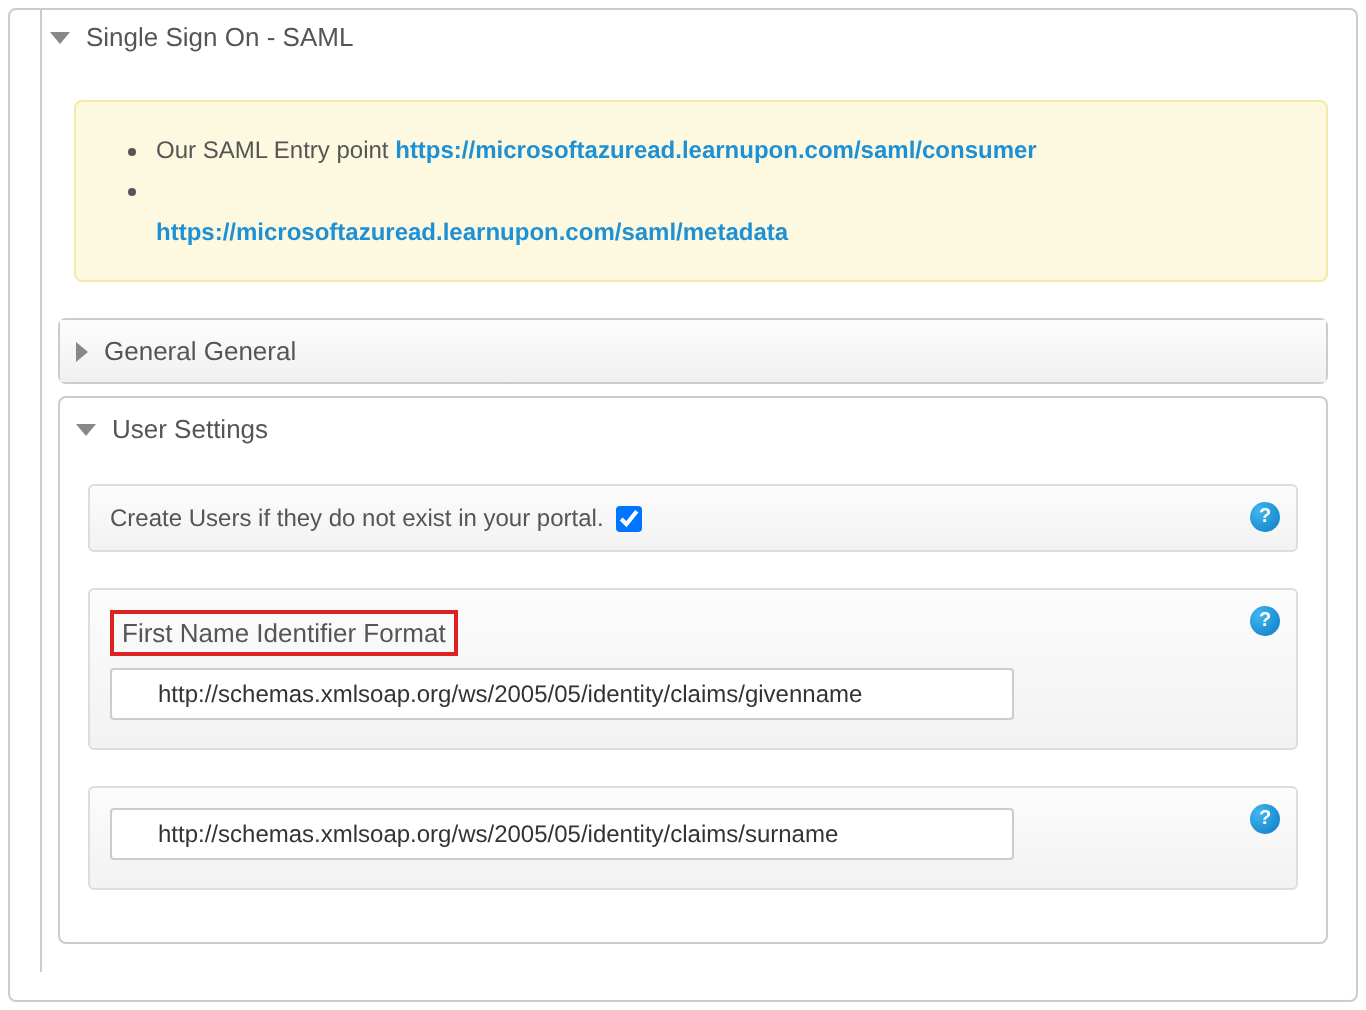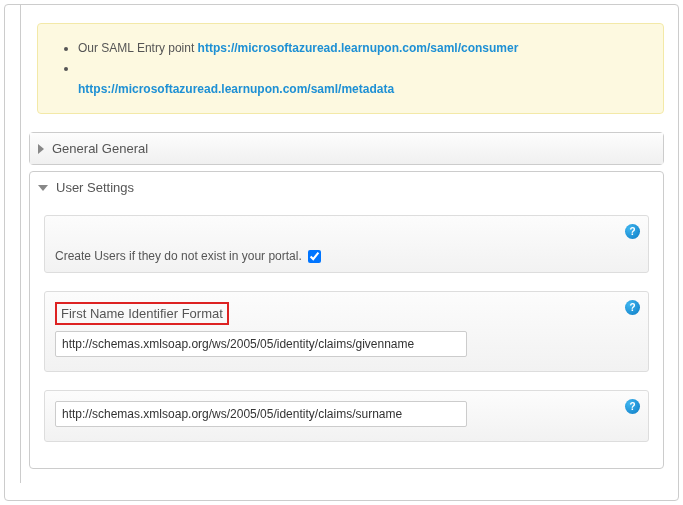--- a/index.html
+++ b/index.html
@@ -100,21 +100,20 @@
       position: relative;
     }
     .row-panel.thin {
       padding: 9px 10px;
     }
     .create-users-line {
       display: flex;
       align-items: flex-end;
       font-size: 12px;
       color: #555;
-      margin-top: 24px;
     }
     .create-users-line input[type=checkbox] {
       margin-left: 6px;
     }
     .help-icon {
       position: absolute;
       right: 8px;
       top: 8px;
       width: 15px; height: 15px;
       border-radius: 50%;
@@ -131,38 +130,42 @@
       display: inline-block;
       font-size: 13px;
       color: #555;
       margin-bottom: 6px;
       padding: 2px 4px;
     }
     .highlight-label {
       border: 2px solid #d22;
     }
     .text-input {
-      width: 412px;
-      padding: 5px 6px;
+      width: 452px;
+      padding: 5px 23px;
       font-size: 12px;
       border: 1px solid #ccc;
       border-radius: 2px;
       background: #fff;
       color: #333;
       font-family: Verdana, sans-serif;
     }
   </style>
 </head>
 <body>
 
 <div class="outer-border">
   <div class="left-rail">
     <div class="rail-bar"></div>
     <div class="main-col">
 
+      <div class="section-header">
+        <span class="tri tri-down"></span>
+        <span>Single Sign On - SAML</span>
+      </div>
 
       <div class="info-banner">
         <ul>
           <li>
             <span>Our SAML Entry point </span><a href="#">https://microsoftazuread.learnupon.com/saml/consumer</a>
           </li>
           <li>
             <br>
             <a href="#">https://microsoftazuread.learnupon.com/saml/metadata</a>
           </li>

